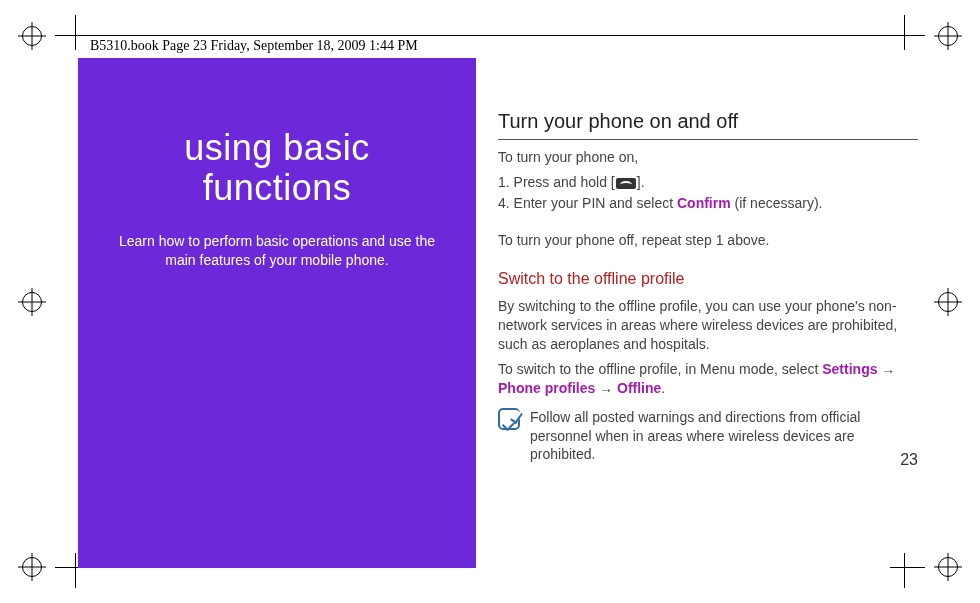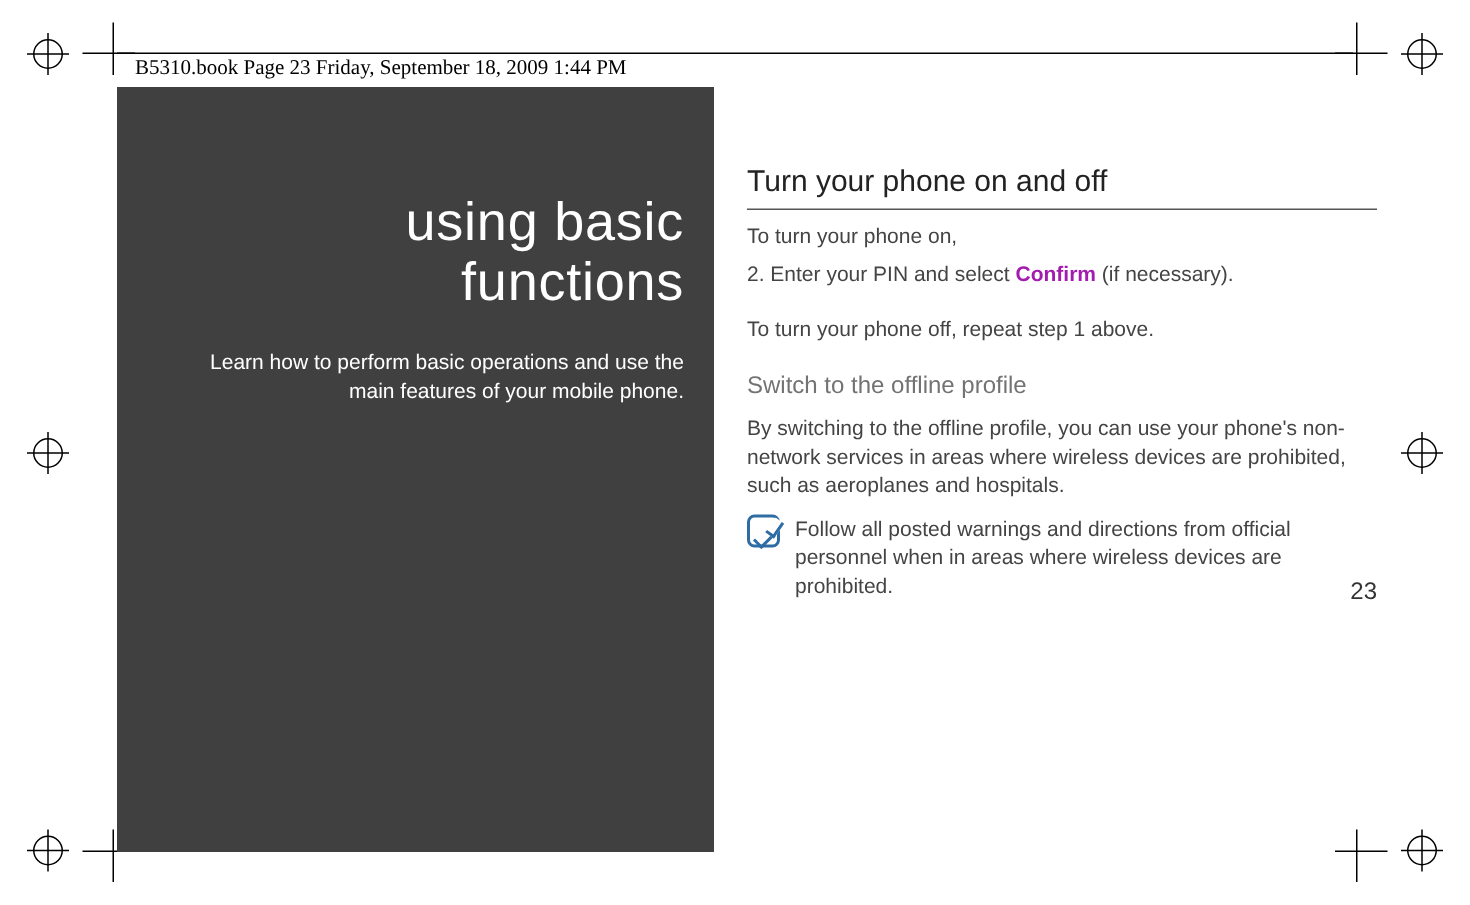--- a/index.html
+++ b/index.html
@@ -93,24 +93,24 @@
       left: 78px;
       right: 58px;
       bottom: 40px;
     }
     .blue-panel {
       position: absolute;
       left: 0;
       top: 0;
       width: 398px;
       height: 510px;
-      background: #404040;
+      background: #6d28d9;
       color: #fff;
       padding: 40px 20px 0 20px;
-      text-align: right;
+      text-align: center;
     }
     .panel-title {
       font-size: 36px;
       font-weight: 300;
       line-height: 1.1;
       margin-top: 30px;
       margin-bottom: 25px;
       letter-spacing: 0.5px;
     }
     .panel-subtitle {
@@ -159,21 +159,21 @@
       content: '';
       position: absolute;
       top: 3px;
       left: 4px;
       width: 12px;
       height: 5px;
       border-top: 2px solid #fff;
       border-radius: 50% 50% 0 0;
     }
     .sub-heading {
-      color: #737373;
+      color: #b91c1c;
       font-size: 16px;
       margin-top: 18px;
       margin-bottom: 8px;
       font-weight: normal;
     }
     .note-box {
       display: flex;
       align-items: flex-start;
       margin-top: 10px;
     }
@@ -252,26 +252,32 @@
       <span> Learn how to perform basic operations and use the</span><br>
       <span>main features of your mobile phone.</span>
     </div>
   </div>
 
   <div class="right-col">
     <h2 class="section-heading">Turn your phone on and off</h2>
     <hr class="heading-rule">
     <div class="para">To turn your phone on,</div>
     <div class="ol-item">
-      <span>2.   Enter your PIN and select </span><span class="bold">Confirm</span><span> (if necessary).</span>
+      <span>1.   Press and hold [</span><span class="end-call-icon"></span><span>].</span>
+    </div>
+    <div class="ol-item">
+      <span>4.   Enter your PIN and select </span><span class="bold">Confirm</span><span> (if necessary).</span>
     </div>
     <div class="para" style="margin-top:18px">To turn your phone off, repeat step 1 above.</div>
 
     <h3 class="sub-heading">Switch to the offline profile</h3>
     <div class="para">By switching to the offline profile, you can use your phone's non-network services in areas where wireless devices are prohibited, such as aeroplanes and hospitals.</div>
+    <div class="para">
+      <span>To switch to the offline profile, in Menu mode, select </span><span class="bold">Settings</span><span> → </span><span class="bold">Phone profiles</span><span> → </span><span class="bold">Offline</span><span>.</span>
+    </div>
 
     <div class="note-box">
       <div class="note-icon"></div>
       <div class="note-text">Follow all posted warnings and directions from official personnel when in areas where wireless devices are prohibited.</div>
     </div>
 
     <div class="page-number">23</div>
   </div>
 </div>
 

